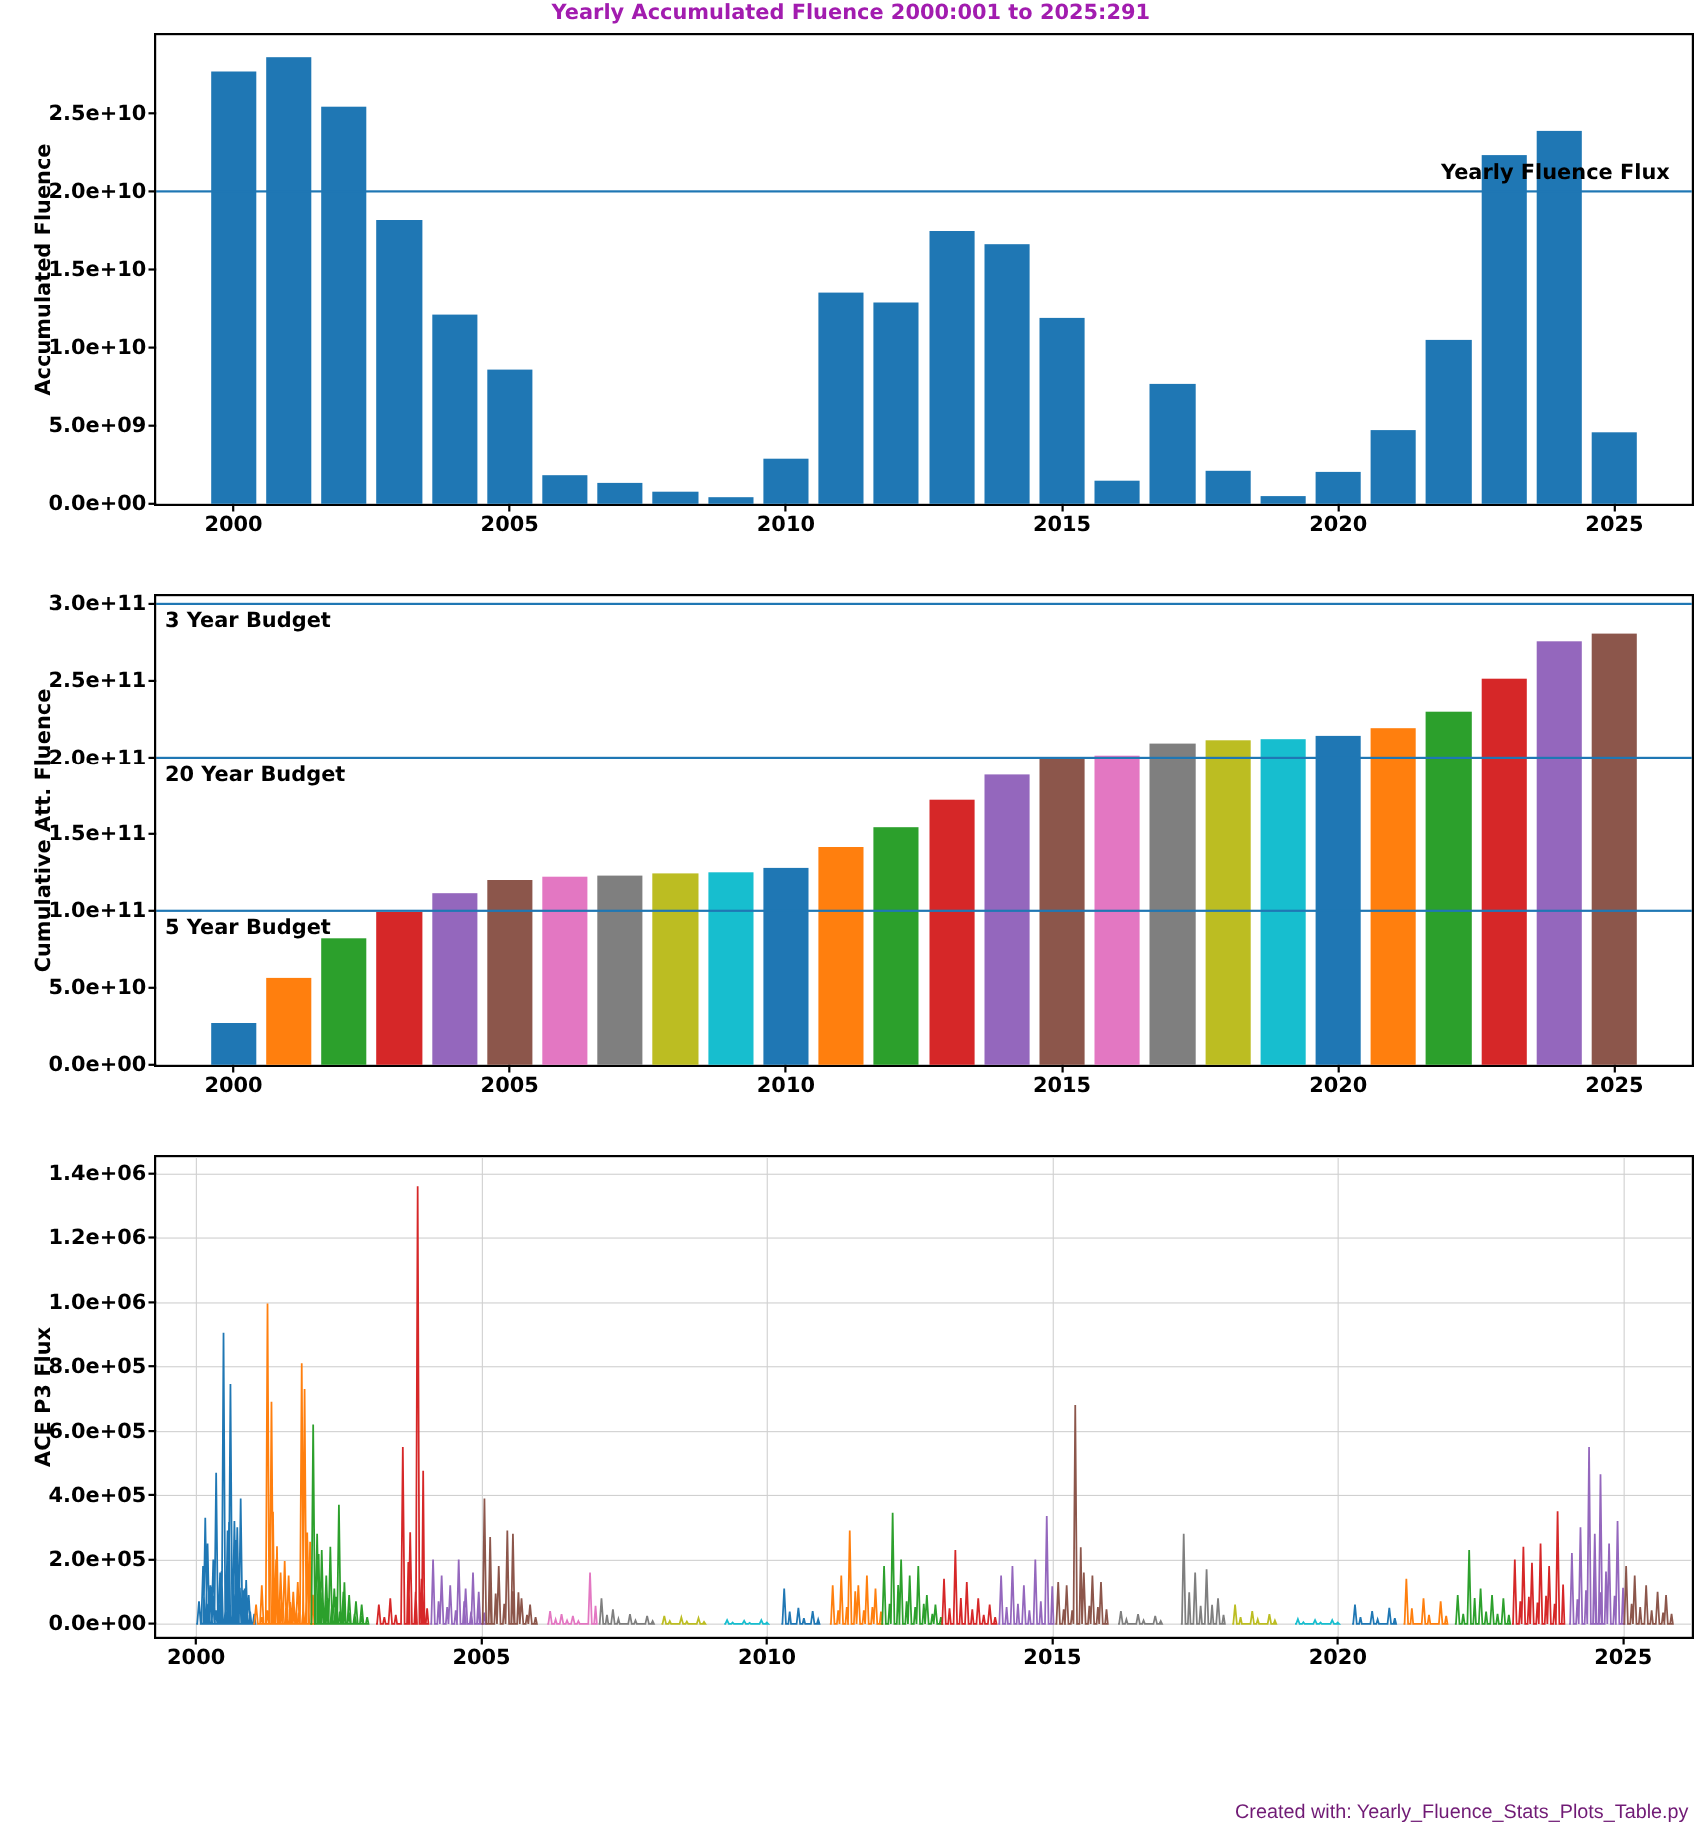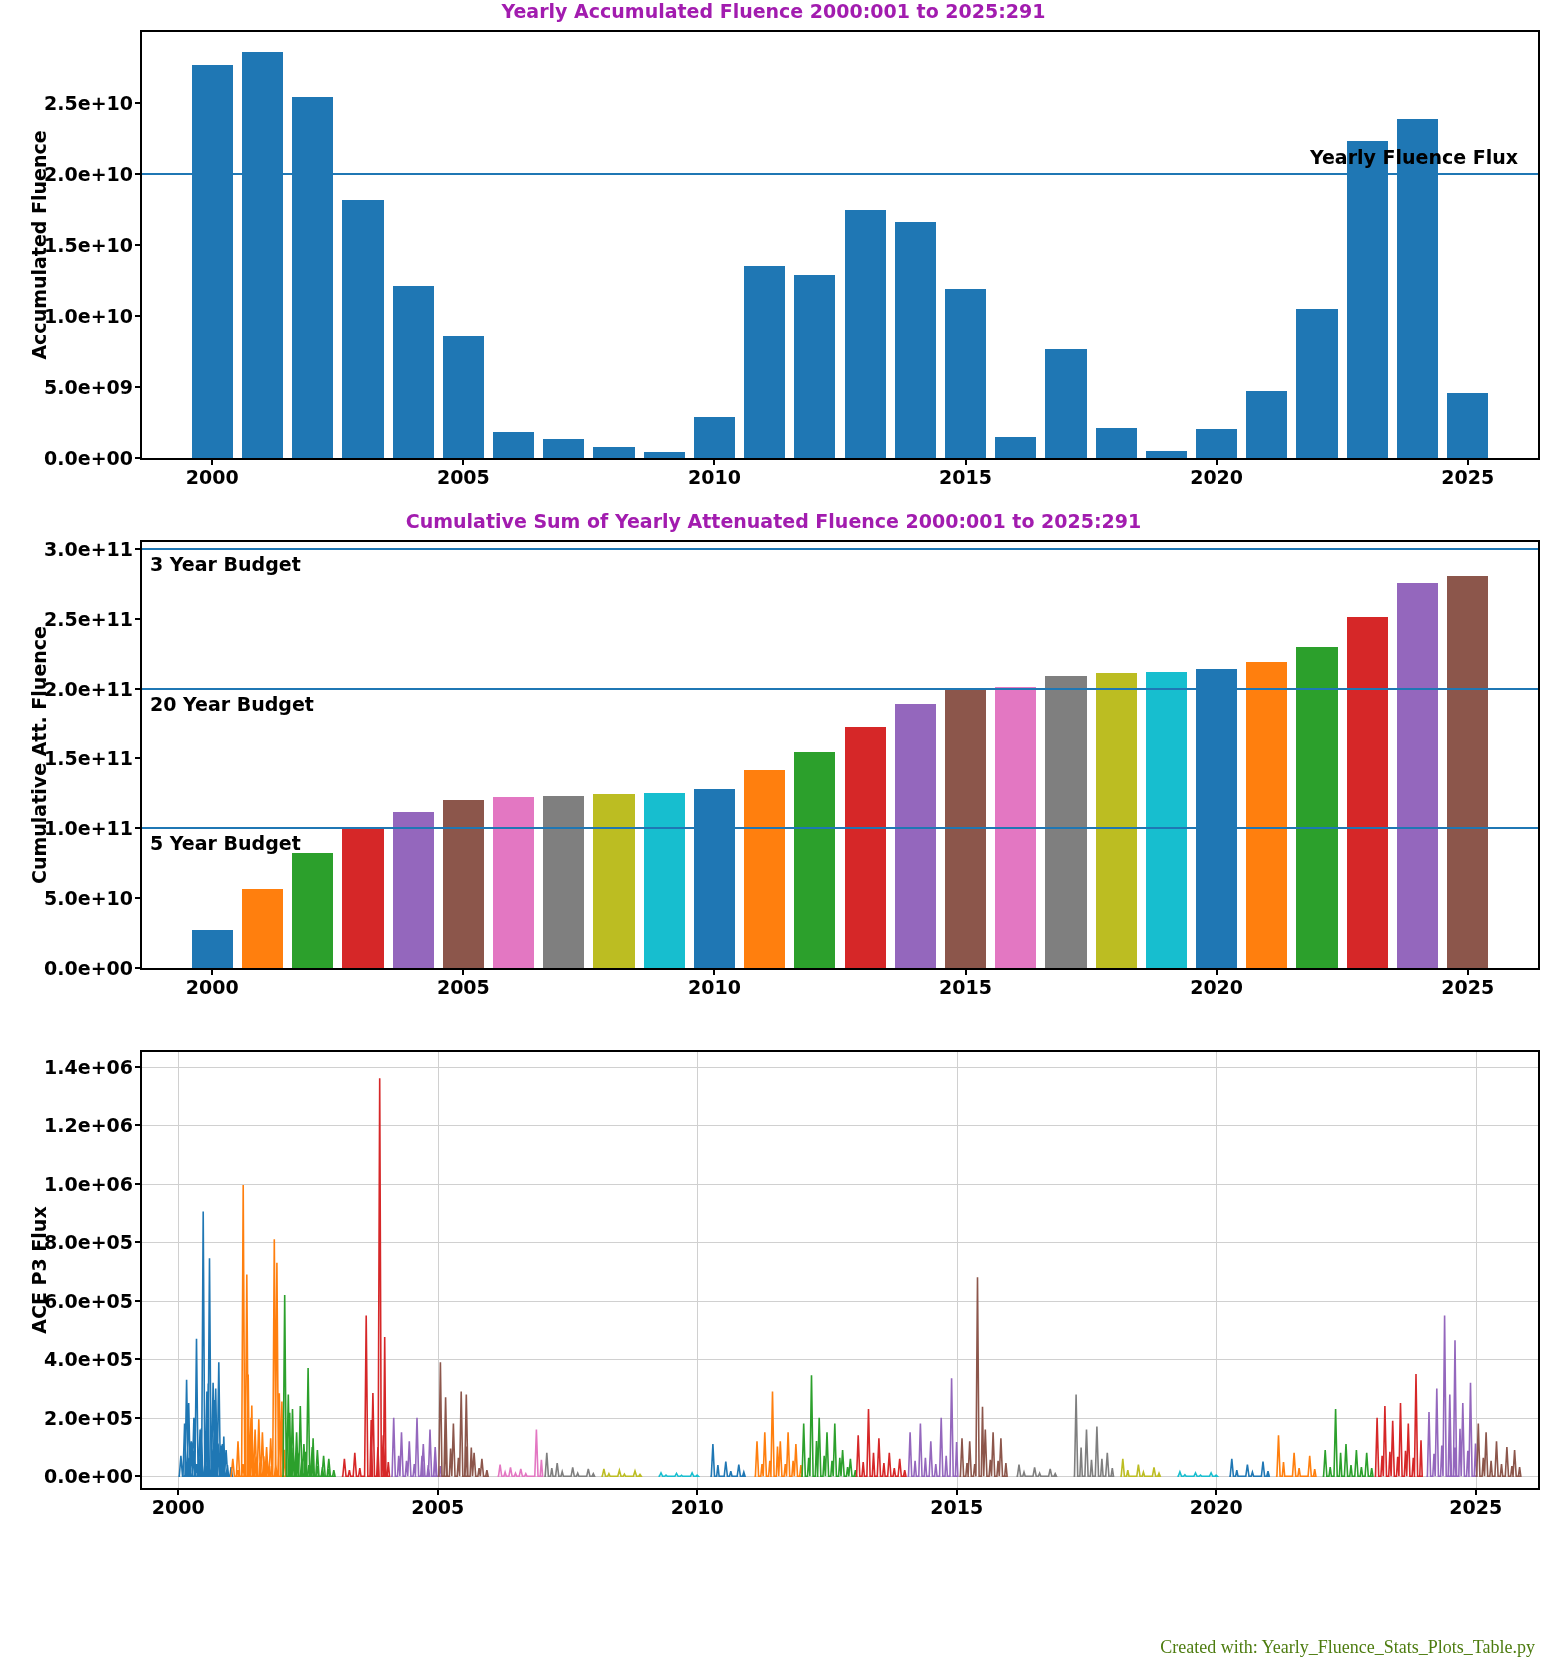--- a/index.html
+++ b/index.html
@@ -28,22 +28,22 @@
     transform:translateX(-50%);margin-top:8px;white-space:nowrap;
   }
   .xtickmark{position:absolute;width:2px;background:#000;height:7px;top:100%;}
   .bars{position:absolute;left:0;top:0;right:0;bottom:0;}
   .bar{position:absolute;bottom:0;}
   .hline{position:absolute;left:0;right:0;height:2px;background:#1f77b4;}
   .hlabel{position:absolute;font-size:19px;font-weight:bold;color:#000;white-space:nowrap;}
   .grid-h{position:absolute;left:0;right:0;height:1px;background:#d0d0d0;}
   .grid-v{position:absolute;top:0;bottom:0;width:1px;background:#d0d0d0;}
   .footer{
-    position:absolute;right:12px;bottom:10px;font-size:18px;color:#4d7c0f;
-    font-family:Liberation Serif, serif;
+    position:absolute;right:12px;bottom:10px;font-size:18px;color:#701a75;
+    font-family:Liberation Sans, sans-serif;
   }
   svg{display:block;}
 </style>
 </head>
 <body>
 
 <div class="page">
 
   <div class="panel" id="panel1" style="left:0;top:0;width:1547px;height:500px;">
     <div class="plot-title">Yearly Accumulated Fluence 2000:001 to 2025:291</div>
@@ -104,21 +104,20 @@
           <div class="xtickmark" style="left: 822.54px;"></div>
           <div class="xtick" style="left: 1074.62px;">2020</div>
           <div class="xtickmark" style="left: 1073.62px;"></div>
           <div class="xtick" style="left: 1325.7px;">2025</div>
           <div class="xtickmark" style="left: 1324.7px;"></div>
         </div>
     </div>
   </div>
 
   <div class="panel" id="panel2" style="left:0;top:510px;width:1547px;height:500px;">
-    <div class="plot-title">Cumulative Sum of Yearly Attenuated Fluence 2000:001 to 2025:291</div>
     <div class="ylabel" id="p2-ylabel" style="left: 28px; top: 245px; transform: rotate(-90deg) translate(-50%, 0px);">Cumulative Att. Fluence</div>
     <div class="axes" id="p2-axes" style="left:140px;top:30px;width:1400px;height:430px;">
       <div class="bars" id="p2-bars">
           <div class="bar" style="left: 49.7137px; width: 41.177px; height: 38.4098px; background: rgb(31, 119, 180);"></div>
           <div class="bar" style="left: 99.9295px; width: 41.177px; height: 78.9148px; background: rgb(255, 127, 14);"></div>
           <div class="bar" style="left: 150.145px; width: 41.177px; height: 114.531px; background: rgb(44, 160, 44);"></div>
           <div class="bar" style="left: 200.361px; width: 41.177px; height: 138.974px; background: rgb(214, 39, 40);"></div>
           <div class="bar" style="left: 250.577px; width: 41.177px; height: 155.734px; background: rgb(148, 103, 189);"></div>
           <div class="bar" style="left: 300.793px; width: 41.177px; height: 168.305px; background: rgb(140, 86, 75);"></div>
           <div class="bar" style="left: 351.009px; width: 41.177px; height: 171.098px; background: rgb(227, 119, 194);"></div>

